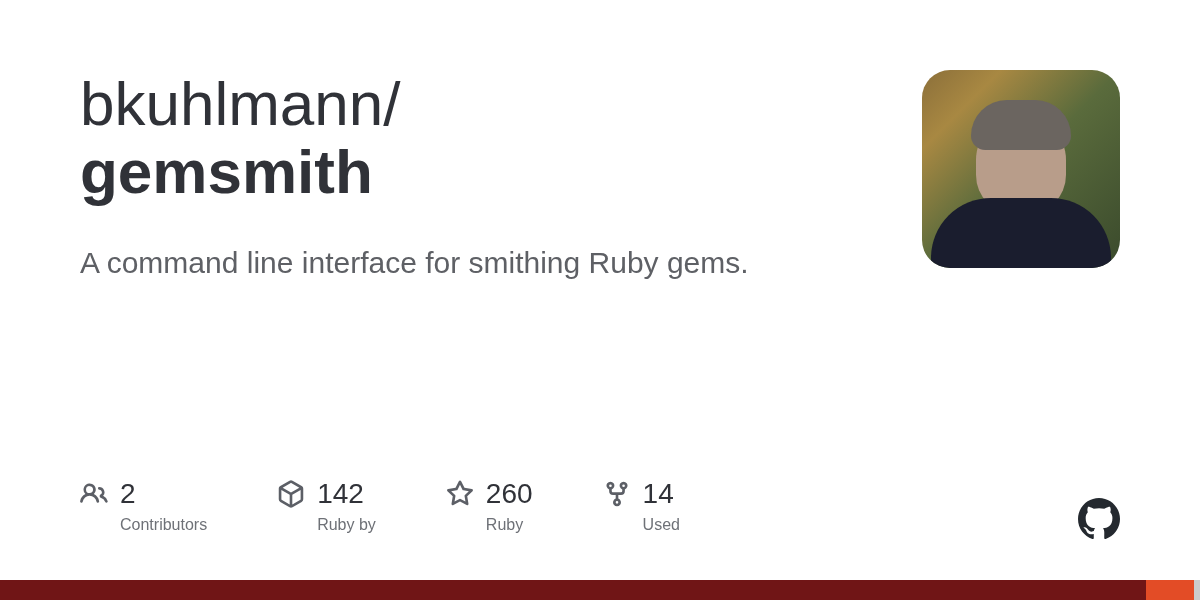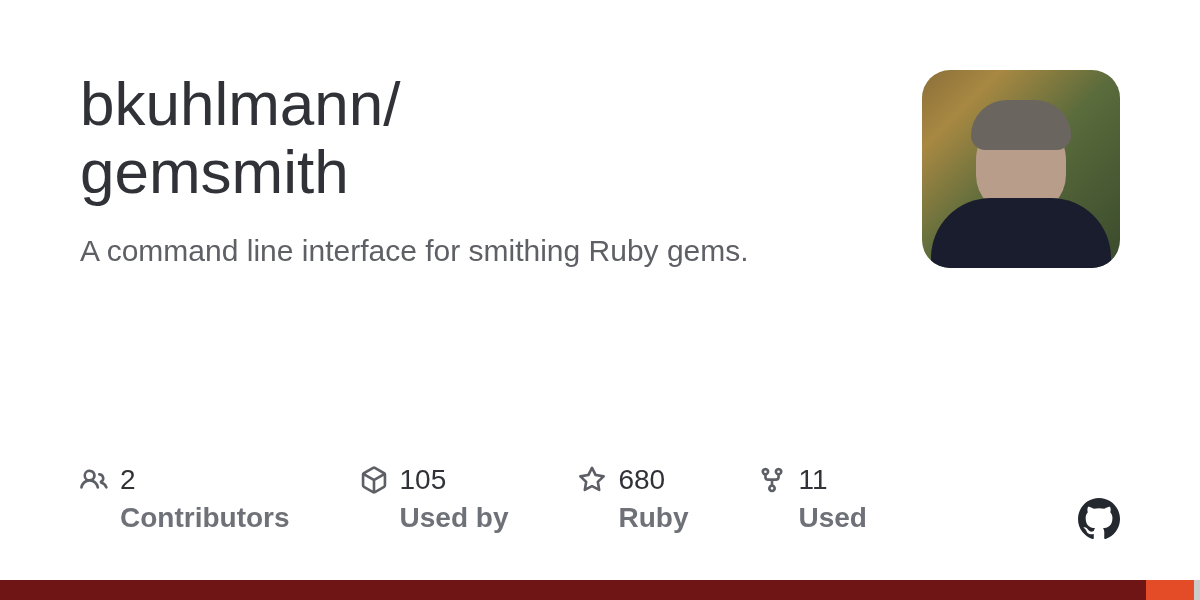--- a/index.html
+++ b/index.html
@@ -19,26 +19,26 @@
       flex: 1;
     }
     .owner {
       font-size: 62px;
       font-weight: 400;
       color: #303238;
       line-height: 1.1;
     }
     .repo {
       font-size: 62px;
-      font-weight: 400;
+      font-weight: 700;
       color: #303238;
       line-height: 1.1;
     }
     .description {
-      margin-top: 24px;
+      margin-top: 36px;
       font-size: 30px;
       font-weight: 400;
       color: #5e6065;
       line-height: 1.4;
     }
     .avatar {
       width: 198px;
       height: 198px;
       border-radius: 28px;
       margin-left: 40px;
@@ -101,22 +101,22 @@
       width: 28px;
       height: 28px;
       fill: #5c5f66;
     }
     .stat-value {
       font-size: 28px;
       font-weight: 400;
       color: #303238;
     }
     .stat-label {
-      font-size: 28px;
-      font-weight: 700;
+      font-size: 16px;
+      font-weight: 400;
       color: #6e7177;
       margin-left: 40px;
     }
     .github-logo {
       position: absolute;
       bottom: 60px;
       right: 80px;
       width: 42px;
       height: 42px;
       fill: #24292f;
@@ -165,41 +165,41 @@
       <span class="stat-value">2</span>
     </div>
     <span class="stat-label">Contributors</span>
   </div>
 
   <div class="stat">
     <div class="stat-top">
       <svg class="stat-icon" viewBox="0 0 16 16">
           <path d="m8.878.392 5.25 3.045c.54.314.872.89.872 1.514v6.098a1.75 1.75 0 0 1-.872 1.514l-5.25 3.045a1.75 1.75 0 0 1-1.756 0l-5.25-3.045A1.75 1.75 0 0 1 1 11.049V4.951c0-.624.332-1.201.872-1.514L7.122.392a1.75 1.75 0 0 1 1.756 0ZM7.875 1.69l-4.63 2.685L8 7.133l4.755-2.758-4.63-2.685a.248.248 0 0 0-.25 0ZM2.5 5.677v5.372c0 .09.047.171.125.216l4.625 2.683V8.432Zm6.25 8.271 4.625-2.683a.25.25 0 0 0 .125-.216V5.677L8.75 8.432Z"></path>
         </svg>
-      <span class="stat-value">105</span>
-    </div>
-    <span class="stat-label">Used by</span>
+      <span class="stat-value">142</span>
+    </div>
+    <span class="stat-label">Ruby by</span>
   </div>
 
   <div class="stat">
     <div class="stat-top">
       <svg class="stat-icon" viewBox="0 0 16 16">
           <path d="M8 .25a.75.75 0 0 1 .673.418l1.882 3.815 4.21.612a.75.75 0 0 1 .416 1.279l-3.046 2.97.719 4.192a.751.751 0 0 1-1.088.791L8 12.347l-3.766 1.98a.75.75 0 0 1-1.088-.79l.72-4.194L.818 6.374a.75.75 0 0 1 .416-1.28l4.21-.611L7.327.668A.75.75 0 0 1 8 .25Zm0 2.445L6.615 5.5a.75.75 0 0 1-.564.41l-3.097.45 2.24 2.184a.75.75 0 0 1 .216.664l-.528 3.084 2.769-1.456a.75.75 0 0 1 .698 0l2.77 1.456-.53-3.084a.75.75 0 0 1 .216-.664l2.24-2.183-3.096-.45a.75.75 0 0 1-.564-.41L8 2.694Z"></path>
         </svg>
-      <span class="stat-value">680</span>
+      <span class="stat-value">260</span>
     </div>
     <span class="stat-label">Ruby</span>
   </div>
 
   <div class="stat">
     <div class="stat-top">
       <svg class="stat-icon" viewBox="0 0 16 16">
           <path d="M5 5.372v.878c0 .414.336.75.75.75h4.5a.75.75 0 0 0 .75-.75v-.878a2.25 2.25 0 1 1 1.5 0v.878a2.25 2.25 0 0 1-2.25 2.25h-1.5v2.128a2.251 2.251 0 1 1-1.5 0V8.5h-1.5A2.25 2.25 0 0 1 3.5 6.25v-.878a2.25 2.25 0 1 1 1.5 0ZM5 3.25a.75.75 0 1 0-1.5 0 .75.75 0 0 0 1.5 0Zm6.75.75a.75.75 0 1 0 0-1.5.75.75 0 0 0 0 1.5Zm-3 8.75a.75.75 0 1 0-1.5 0 .75.75 0 0 0 1.5 0Z"></path>
         </svg>
-      <span class="stat-value">11</span>
+      <span class="stat-value">14</span>
     </div>
     <span class="stat-label">Used</span>
   </div>
 </div>
 
 <svg class="github-logo" viewBox="0 0 16 16">
   <path d="M8 0C3.58 0 0 3.58 0 8c0 3.54 2.29 6.53 5.47 7.59.4.07.55-.17.55-.38 0-.19-.01-.82-.01-1.49-2.01.37-2.53-.49-2.69-.94-.09-.23-.48-.94-.82-1.13-.28-.15-.68-.52-.01-.53.63-.01 1.08.58 1.23.82.72 1.21 1.87.87 2.33.66.07-.52.28-.87.51-1.07-1.78-.2-3.64-.89-3.64-3.95 0-.87.31-1.59.82-2.15-.08-.2-.36-1.02.08-2.12 0 0 .67-.21 2.2.82.64-.18 1.32-.27 2-.27.68 0 1.36.09 2 .27 1.53-1.04 2.2-.82 2.2-.82.44 1.1.16 1.92.08 2.12.51.56.82 1.27.82 2.15 0 3.07-1.87 3.75-3.65 3.95.29.25.54.73.54 1.48 0 1.07-.01 1.93-.01 2.2 0 .21.15.46.55.38A8.013 8.013 0 0 0 16 8c0-4.42-3.58-8-8-8z"></path>
 </svg>
 
 <div class="bottom-bar">

